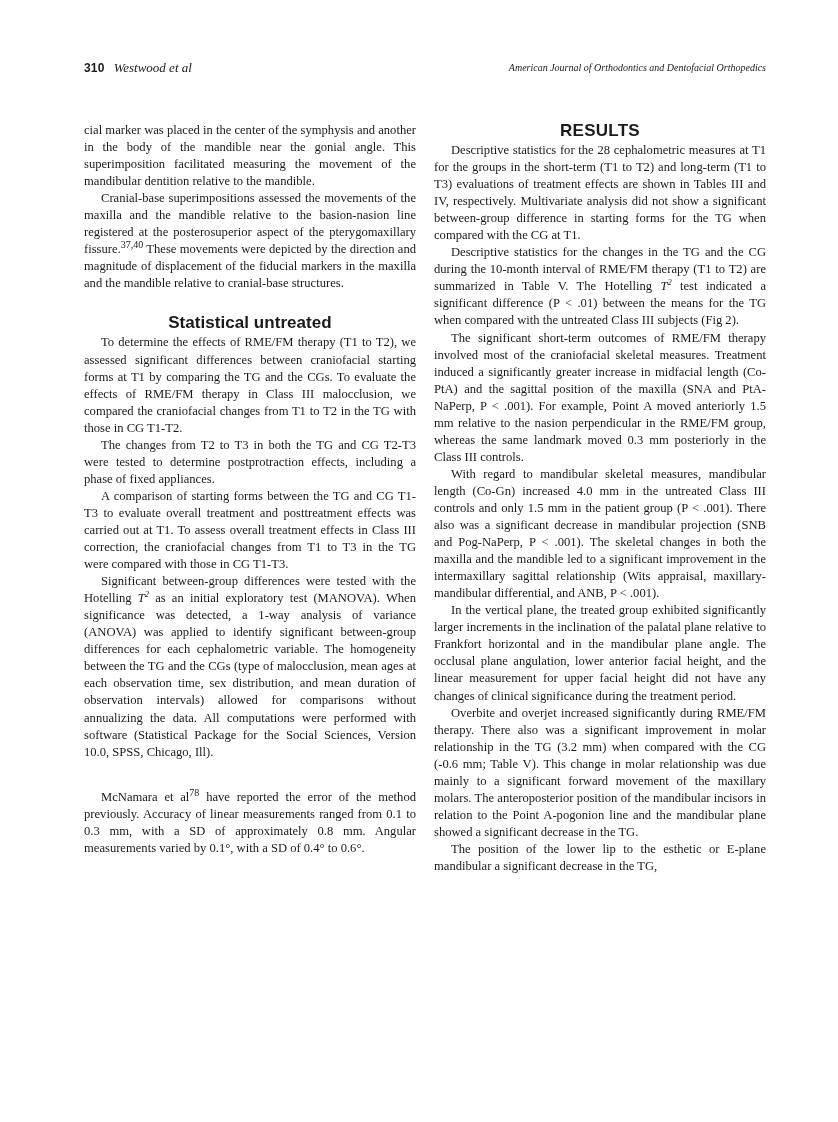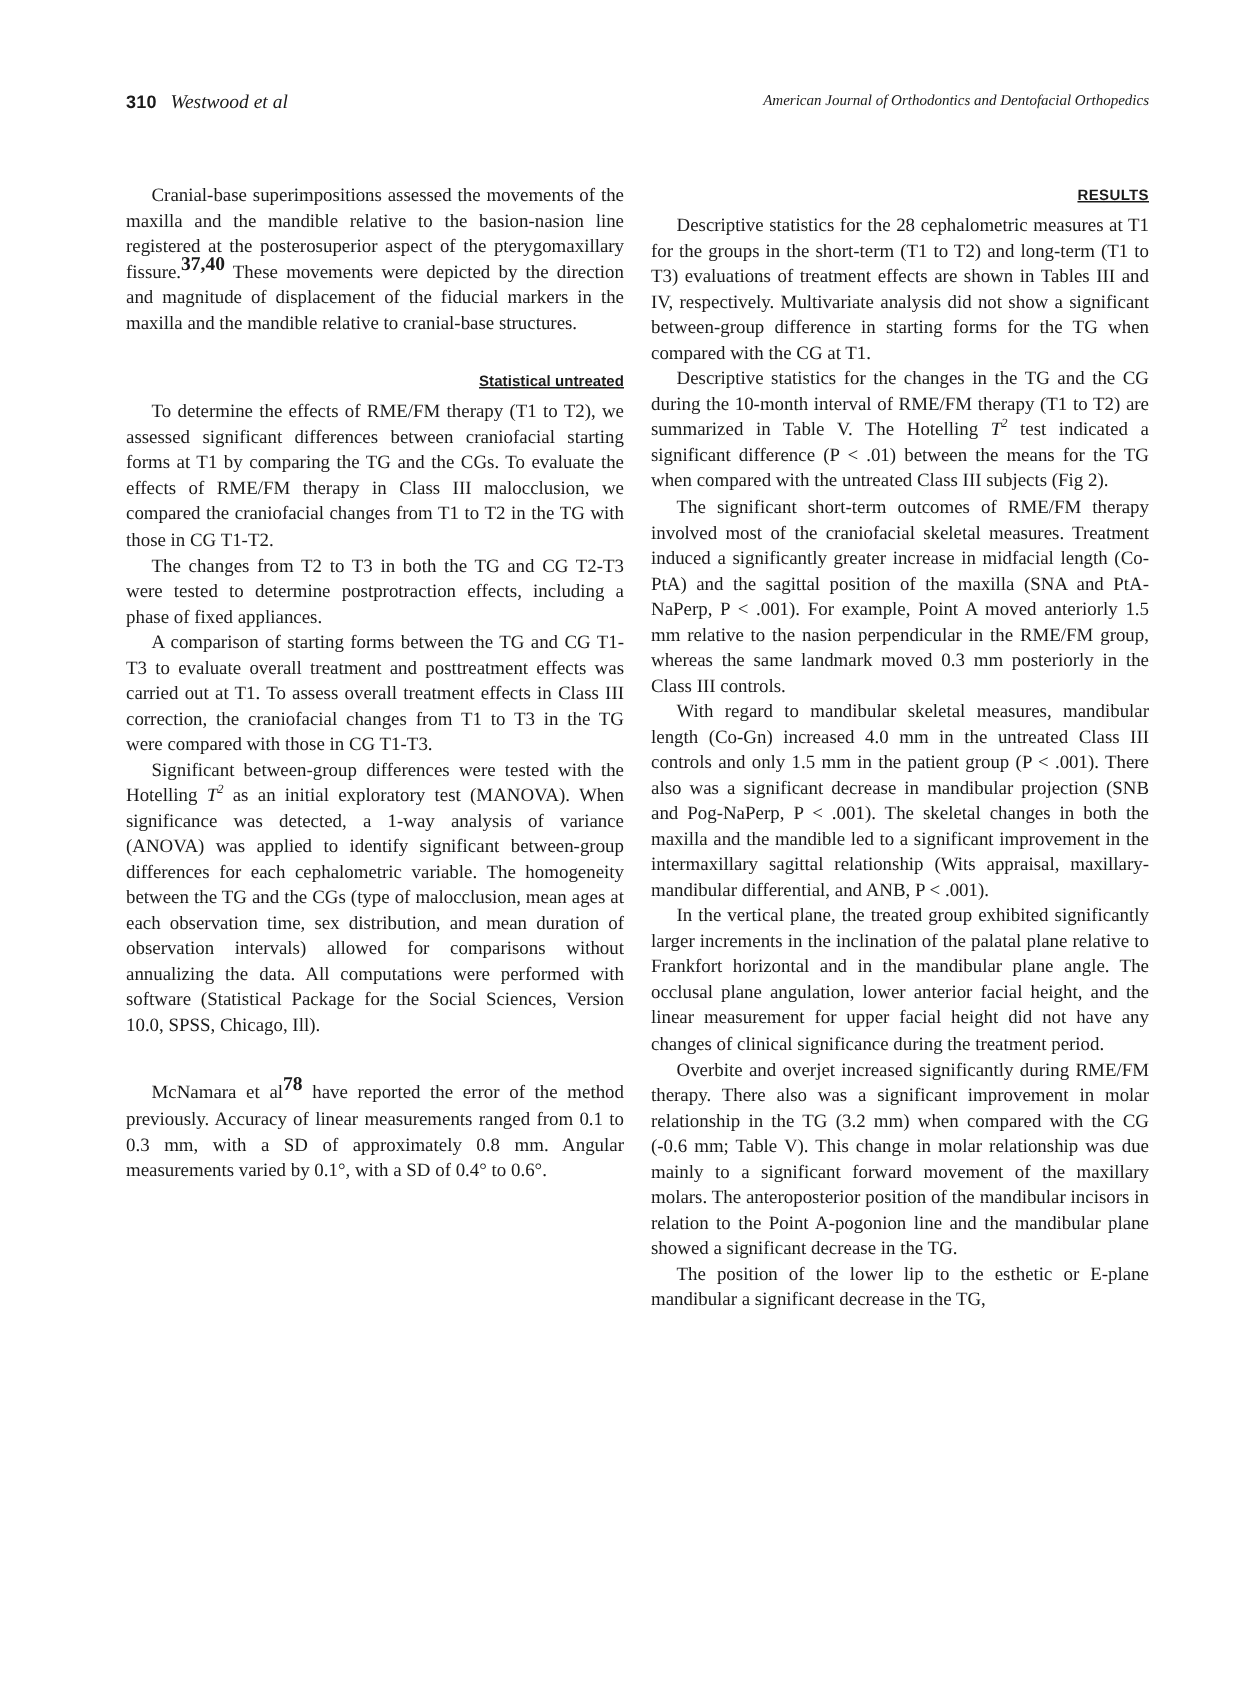--- a/index.html
+++ b/index.html
@@ -88,39 +88,37 @@
     text-justify: inter-word;
     text-indent: 17px;
     hyphens: manual;
     word-spacing: 0px;
   }
   p.para.noindent { text-indent: 0; }
 
   h2.section {
     margin: 0;
     font-family: "Liberation Sans", sans-serif;
-    font-size: 10px;
+    font-size: 17px;
     font-weight: bold;
     line-height: 17px;
     letter-spacing: 0.05px;
-    text-align: right;
-    text-decoration: underline;
+    text-align: center;
   }
   h2.section.caps { letter-spacing: 0.25px; }
 
   
   .sp-before-head   { height: 22px; }
   .sp-after-head    { height: 3px; }
   .sp-before-head-b { height: 25px; }
 
   sup.ref {
-    font-size: 13px;
+    font-size: 10px;
     vertical-align: super;
     line-height: 0;
-    font-weight: bold;
   }
   .stat {
     font-style: italic;
     font-family: Liberation Serif, serif;
   }
   .stat sup {
     font-size: 8.4px;
     vertical-align: super;
     line-height: 0;
     font-style: italic;
@@ -137,20 +135,21 @@
     </div>
     <div class="rh-right">
       <div>American Journal of Orthodontics and Dentofacial Orthopedics</div>
     </div>
   </div>
 
   <div class="columns">
 
     <div class="col col-left">
 
+      <p class="para noindent">cial marker was placed in the center of the symphysis and another in the body of the mandible near the gonial angle. This superimposition facilitated measuring the movement of the mandibular dentition relative to the mandible.</p>
 
       <p class="para"><span>Cranial-base superimpositions assessed the movements of the maxilla and the mandible relative to the basion-nasion line registered at the posterosuperior aspect of the pterygomaxillary fissure.</span><sup class="ref">37,40</sup><span> These movements were depicted by the direction and magnitude of displacement of the fiducial markers in the maxilla and the mandible relative to cranial-base structures.</span></p>
 
       <div class="sp-before-head"></div>
       <h2 class="section">Statistical untreated</h2>
       <div class="sp-after-head"></div>
 
       <p class="para">To determine the effects of RME/FM therapy (T1 to T2), we assessed significant differences between craniofacial starting forms at T1 by comparing the TG and the CGs. To evaluate the effects of RME/FM therapy in Class III malocclusion, we compared the craniofacial changes from T1 to T2 in the TG with those in CG T1-T2.</p>
       <p class="para">The changes from T2 to T3 in both the TG and CG T2-T3 were tested to determine postprotraction effects, including a phase of fixed appliances.</p>
       <p class="para">A comparison of starting forms between the TG and CG T1-T3 to evaluate overall treatment and posttreatment effects was carried out at T1. To assess overall treatment effects in Class III correction, the craniofacial changes from T1 to T3 in the TG were compared with those in CG T1-T3.</p>

